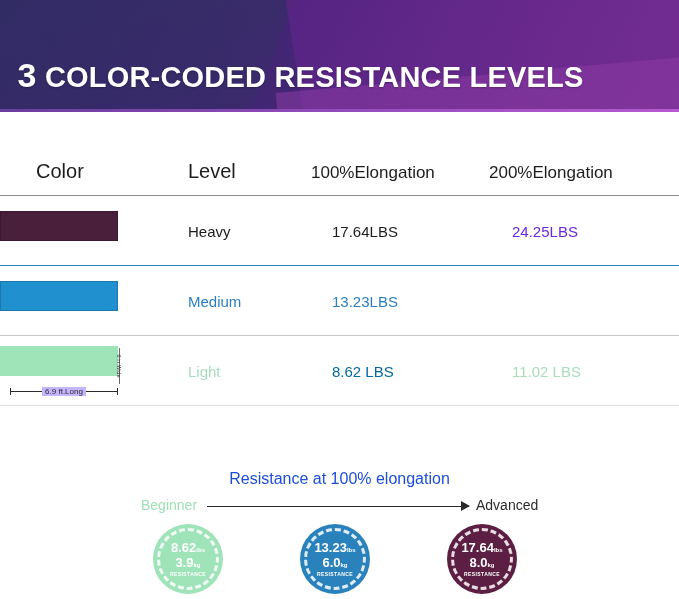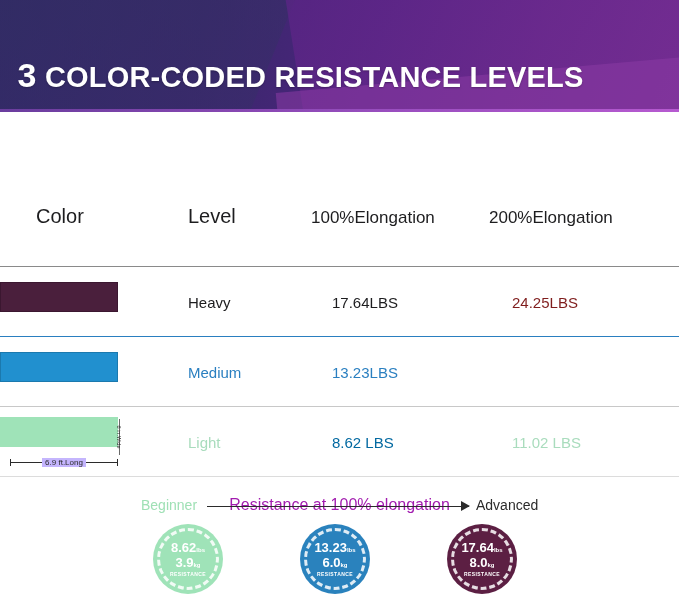--- a/index.html
+++ b/index.html
@@ -42,21 +42,21 @@
     white-space:nowrap;
     text-shadow:0 1px 2px rgba(0,0,0,.25);
   }
   .banner-title .big{font-size:34px;}
 
   
   .table{
     position:absolute;left:0;top:112px;width:679px;
   }
   .thead{
-    height:110px;position:relative;margin-top:45px;
+    height:84px;position:relative;
   }
   .th{
     position:absolute;top:48px;font-size:20px;color:#1d1d1f;
     font-family:"Liberation Sans", sans-serif;white-space:nowrap;
   }
   .th-color{left:36px;}
   .th-level{left:188px;}
   .th-e100{left:311px;font-size:17px;top:51px;}
   .th-e200{left:489px;font-size:17px;top:51px;}
 
@@ -106,22 +106,22 @@
   }
   .dim-wide .txt{
     transform:rotate(90deg);font-size:5.5px;color:#2b2b2b;white-space:nowrap;
   }
   .dim-wide .line{
     position:absolute;left:7px;top:0;width:1px;height:36px;background:#6a6a6a;
   }
 
   
   .scale-title{
-    position:absolute;left:0;top:496px;width:679px;text-align:center;
-    font-size:16px;color:#a21caf;
+    position:absolute;left:0;top:470px;width:679px;text-align:center;
+    font-size:16px;color:#1d4ed8;
   }
   .scale-row{
     position:absolute;left:0;top:497px;width:679px;height:20px;
   }
   .scale-beginner{
     position:absolute;left:141px;top:0;font-size:14px;color:#9fe0b5;
   }
   .scale-advanced{
     position:absolute;left:476px;top:0;font-size:14px;color:#2b2b2b;
   }
@@ -182,21 +182,21 @@
     <div class="th th-level">Level</div>
     <div class="th th-e100">100%Elongation</div>
     <div class="th th-e200">200%Elongation</div>
     <div class="hrule" style="bottom:0;background:#8a8a8a;"></div>
   </div>
 
   <div class="row">
     <div class="swatch" style="background:#4a1f3c;border:1px solid #3b1730;"></div>
     <div class="cell c-level" style="color:#1d1d1f;">Heavy</div>
     <div class="cell c-e100" style="color:#1d1d1f;">17.64LBS</div>
-    <div class="cell c-e200" style="color:#7f1d1d;text-align:right;">24.25LBS</div>
+    <div class="cell c-e200" style="color:#6d28d9;text-align:right;">24.25LBS</div>
     <div class="row-sep" style="bottom:0;background:#2a7fc0;"></div>
   </div>
 
   <div class="row">
     <div class="swatch" style="background:#2190cf;border:1px solid #1b79ae;"></div>
     <div class="cell c-level" style="color:#2a7fc0;">Medium</div>
     <div class="cell c-e100" style="color:#2a7fc0;">13.23LBS</div>
     <div class="row-sep" style="bottom:0;background:#c8c8c8;"></div>
   </div>
 

